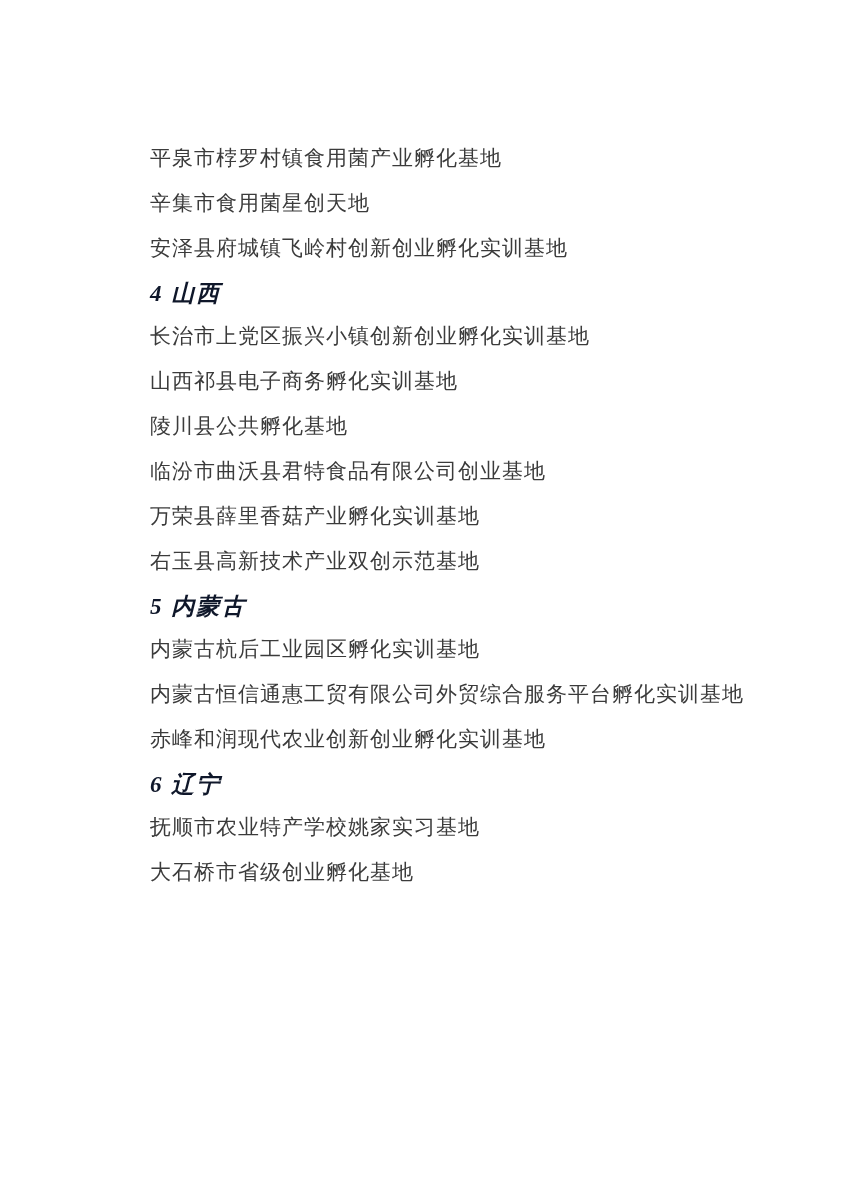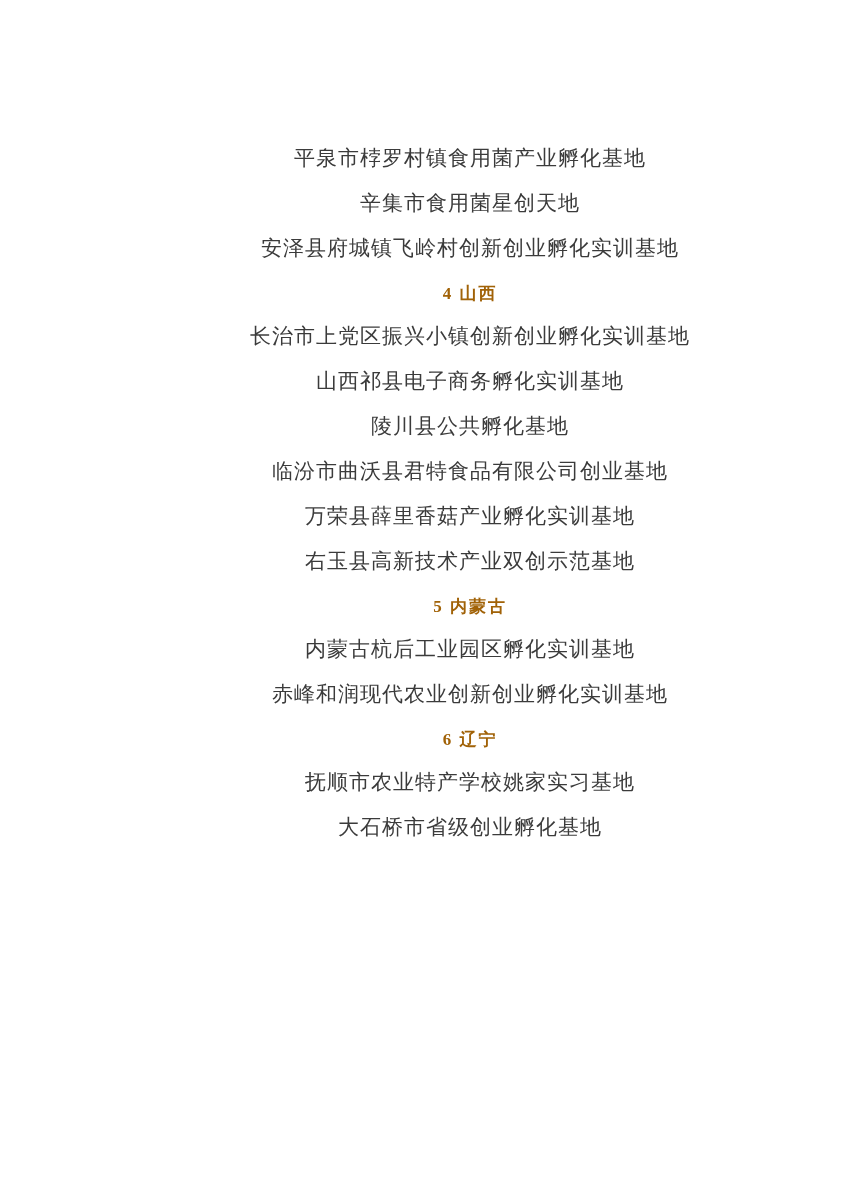--- a/index.html
+++ b/index.html
@@ -7,46 +7,46 @@
     padding: 0;
     background: #ffffff;
   }
   .page {
     position: relative;
     width: 848px;
     height: 994px;
     background: #ffffff;
     overflow: hidden;
     font-family: "Liberation Serif", "DejaVu Serif", serif;
-    text-align: center;
   }
   .content {
     position: absolute;
     left: 150px;
     top: 145px;
     width: 640px;
   }
   .item {
     margin: 0 0 18px 0;
     height: 27px;
     line-height: 27px;
     font-size: 21px;
     letter-spacing: 1px;
     color: #3b3b3b;
     white-space: nowrap;
   }
   .heading {
     margin: 15px 0 16px 0;
     height: 27px;
     line-height: 27px;
-    font-size: 17px;
+    font-size: 23px;
     font-weight: bold;
     letter-spacing: 2px;
-    color: #a16207;
+    color: #0f172a;
     white-space: nowrap;
+    font-style: italic;
   }
   .footer {
     position: absolute;
     left: 118px;
     top: 1076px;
     font-size: 21px;
     letter-spacing: 4px;
     color: #4c1d95;
     white-space: nowrap;
   }
@@ -64,20 +64,21 @@
     <h2 class="heading">4 山西</h2>
     <p class="item">长治市上党区振兴小镇创新创业孵化实训基地</p>
     <p class="item">山西祁县电子商务孵化实训基地</p>
     <p class="item">陵川县公共孵化基地</p>
     <p class="item">临汾市曲沃县君特食品有限公司创业基地</p>
     <p class="item">万荣县薛里香菇产业孵化实训基地</p>
     <p class="item">右玉县高新技术产业双创示范基地</p>
 
     <h2 class="heading">5 内蒙古</h2>
     <p class="item">内蒙古杭后工业园区孵化实训基地</p>
+    <p class="item">内蒙古恒信通惠工贸有限公司外贸综合服务平台孵化实训基地</p>
     <p class="item">赤峰和润现代农业创新创业孵化实训基地</p>
 
     <h2 class="heading">6 辽宁</h2>
     <p class="item">抚顺市农业特产学校姚家实习基地</p>
     <p class="item">大石桥市省级创业孵化基地</p>
 
   </main>
 
   <footer class="footer">
     <span>— 20 —</span>

